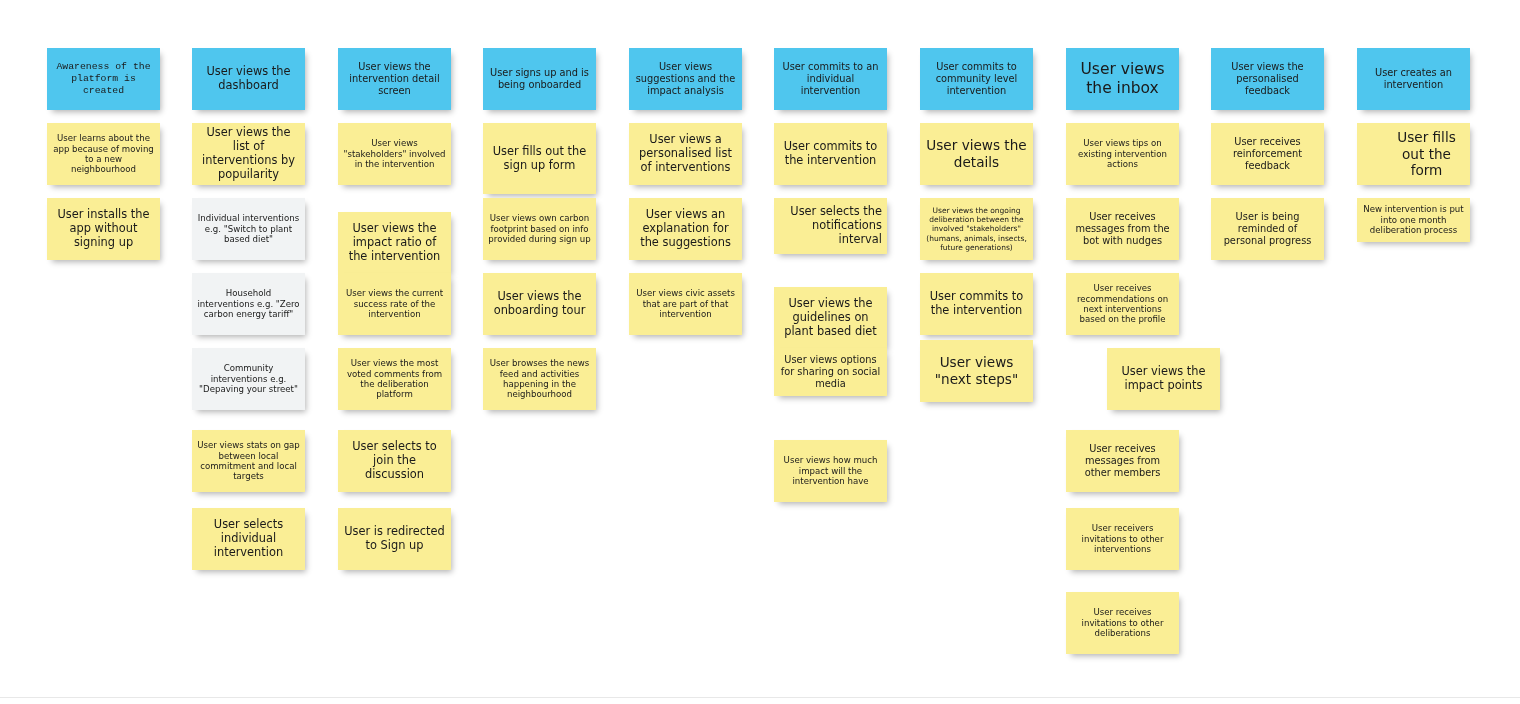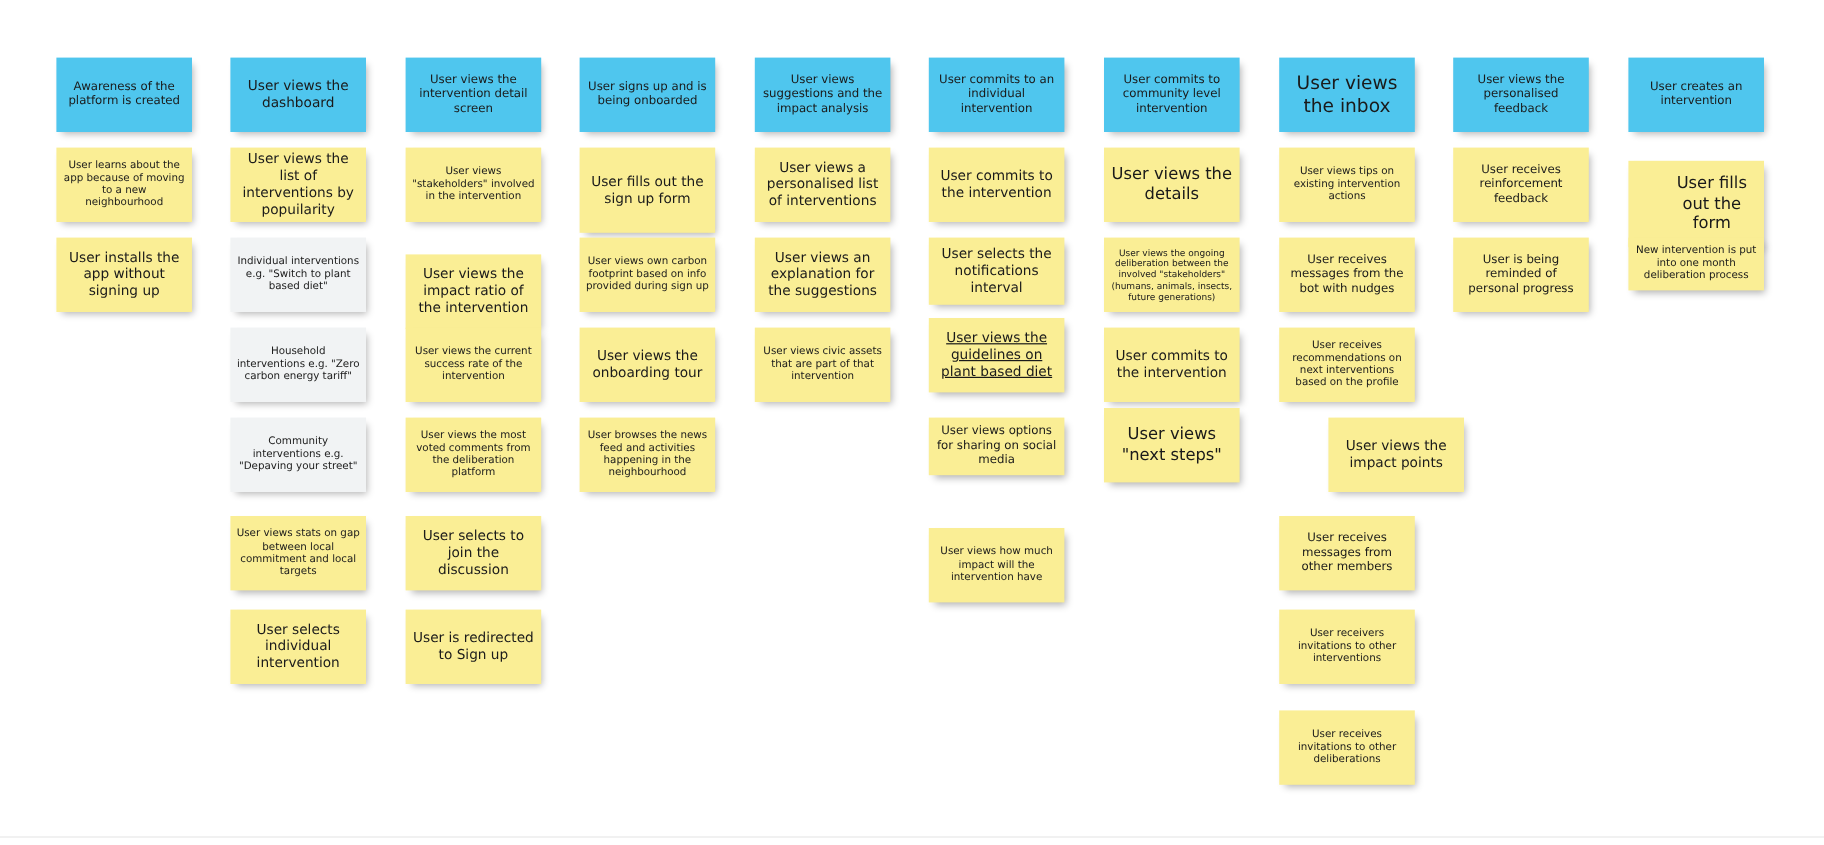--- a/index.html
+++ b/index.html
@@ -64,21 +64,21 @@
     width: 1520px;
     height: 1px;
     background: #e8e8e8;
   }
 </style>
 </head>
 <body>
 
 <div id="board">
     <div class="column" style="left: 47px;">
-      <div class="card c-blue fs-m" style="top: 48px; height: 62px;">
+      <div class="card c-blue fs-m" style="top: 48px; height: 62px; font-family: Liberation Mono, monospace;">
         <span class="txt">Awareness of the platform is created</span>
       </div>
       <div class="card c-yellow fs-s" style="top: 123px; height: 62px;">
         <span class="txt">User learns about the app because  of moving to a new neighbourhood</span>
       </div>
       <div class="card c-yellow fs-l" style="top: 198px; height: 62px;">
         <span class="txt">User installs the app without signing up</span>
       </div>
     </div>
     <div class="column" style="left: 192px;">
@@ -158,24 +158,24 @@
         <span class="txt">User views civic assets that are part of that intervention</span>
       </div>
     </div>
     <div class="column" style="left: 774px;">
       <div class="card c-blue fs-m" style="top: 48px; height: 62px;">
         <span class="txt">User commits to an individual intervention</span>
       </div>
       <div class="card c-yellow fs-l" style="top: 123px; height: 62px;">
         <span class="txt">User commits to the intervention</span>
       </div>
-      <div class="card c-yellow fs-l" style="top: 198px; height: 56px;">
+      <div class="card c-yellow fs-l" style="top: 198px; height: 56px; text-align: right;">
         <span class="txt">User selects the notifications interval</span>
       </div>
-      <div class="card c-yellow fs-l" style="top: 265px; height: 62px; text-decoration: underline;">
+      <div class="card c-yellow fs-l" style="top: 287px; height: 62px;">
         <span class="txt">User views the guidelines on plant based diet</span>
       </div>
       <div class="card c-yellow fs-m" style="top: 348px; height: 48px;">
         <span class="txt">User views options for sharing on social media</span>
       </div>
       <div class="card c-yellow fs-s" style="top: 440px; height: 62px;">
         <span class="txt">User views how much impact will the intervention have</span>
       </div>
     </div>
     <div class="column" style="left: 920px;">
@@ -229,21 +229,21 @@
         <span class="txt">User receives reinforcement feedback</span>
       </div>
       <div class="card c-yellow fs-m" style="top: 198px; height: 62px;">
         <span class="txt">User is being reminded of personal progress</span>
       </div>
     </div>
     <div class="column" style="left: 1357px;">
       <div class="card c-blue fs-m" style="top: 48px; height: 62px;">
         <span class="txt">User creates an intervention</span>
       </div>
-      <div class="card c-yellow fs-xl" style="top: 134px; height: 72px; padding-left: 31px;">
+      <div class="card c-yellow fs-xl" style="top: 123px; height: 62px; padding-left: 31px;">
         <span class="txt">User fills out the form</span>
       </div>
       <div class="card c-yellow fs-s" style="top: 198px; height: 44px;">
         <span class="txt">New intervention is put into one month deliberation process</span>
       </div>
     </div>
   </div>
 <div class="bottom-rule"></div>
 
 </body></html>

